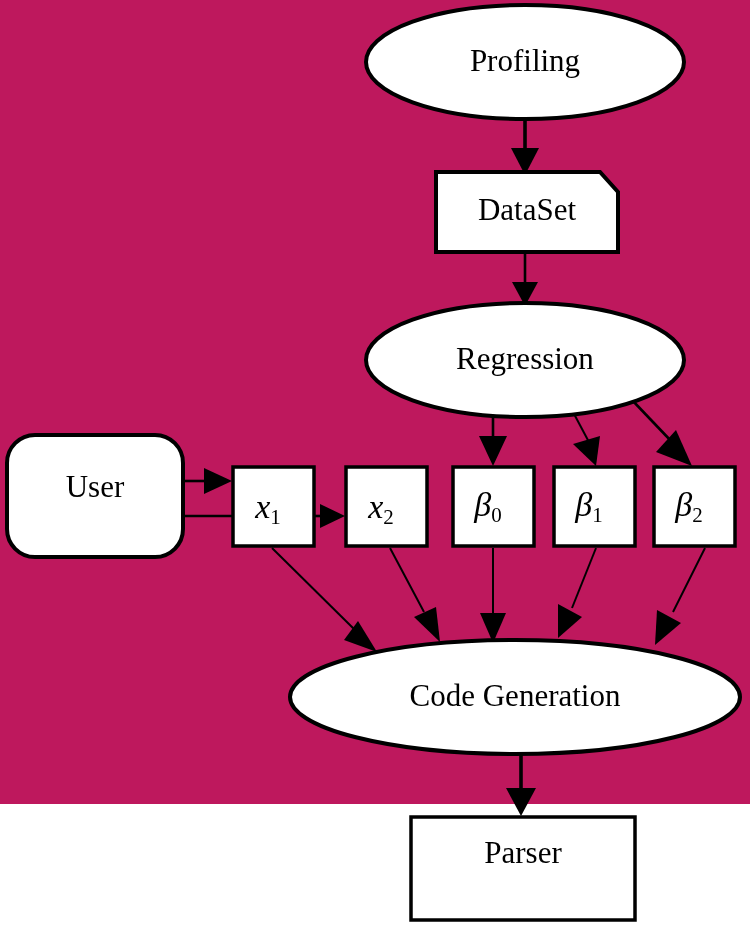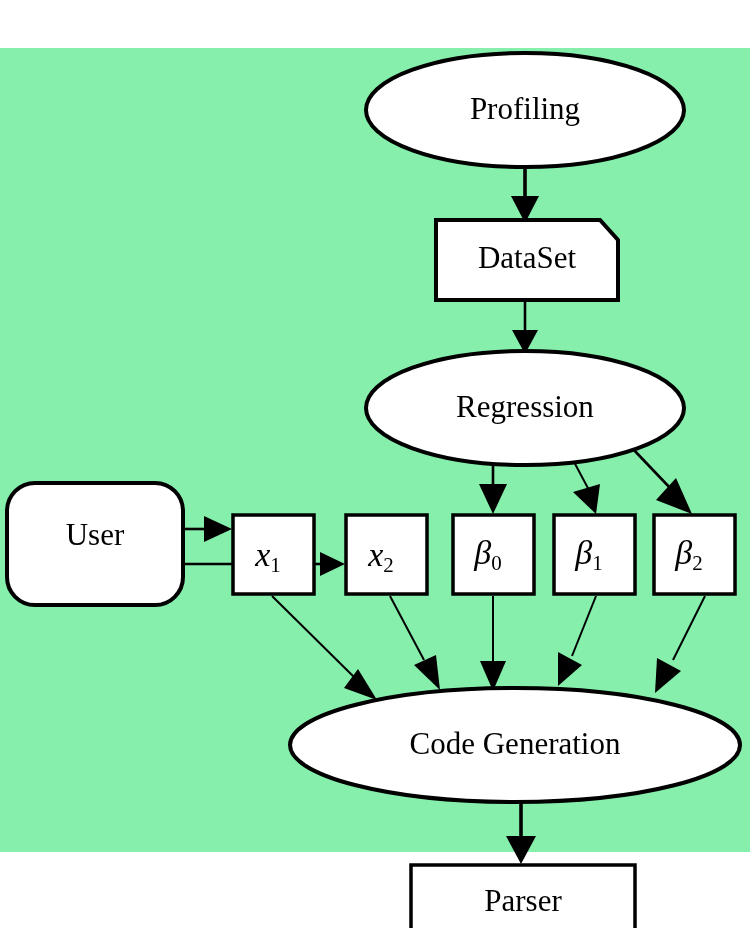--- a/index.html
+++ b/index.html
@@ -10,22 +10,21 @@
   body {
     width: 750px;
     height: 928px;
     font-family: "Liberation Serif", serif;
     overflow: hidden;
   }
   #diagram-root {
     position: relative;
     width: 750px;
     height: 804px;
-    background: #86efac;
-    margin-top: 48px;
+    background: #be185d;
   }
   svg#flow {
     display: block;
     width: 750px;
     height: 928px;
   }
   .node-shape {
     fill: #ffffff;
     stroke: #000000;
     stroke-width: 4;

